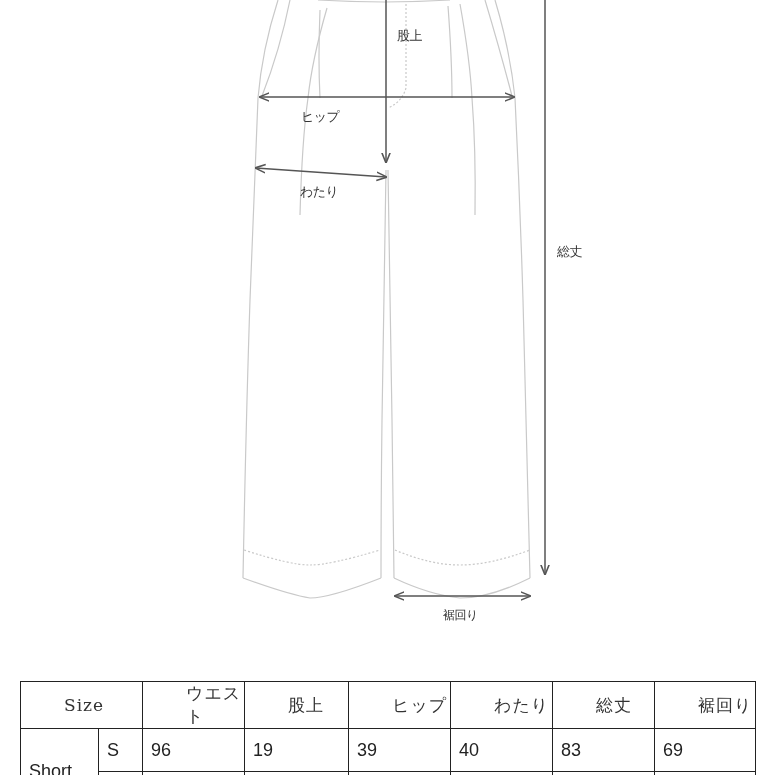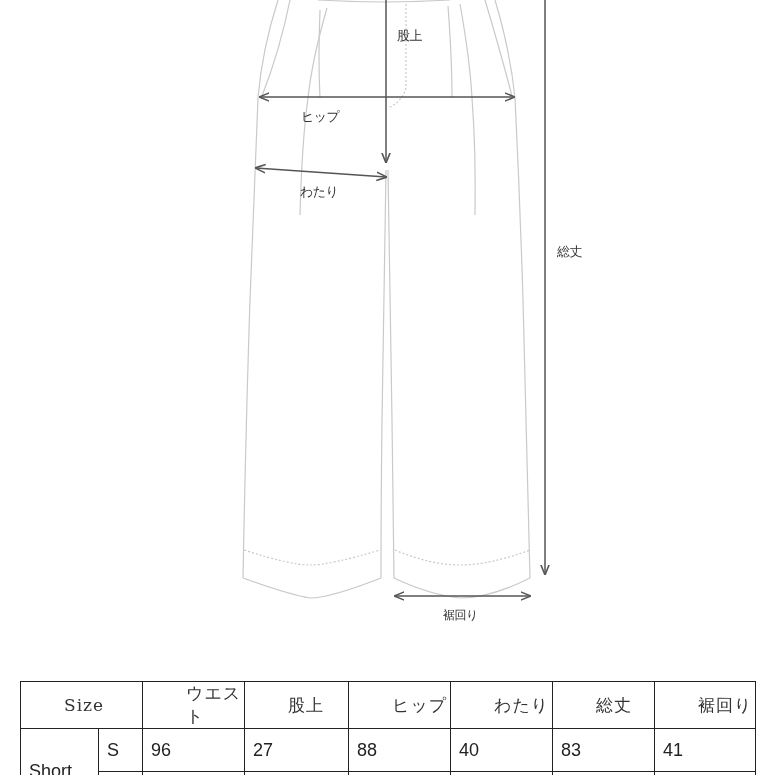--- a/index.html
+++ b/index.html
@@ -142,25 +142,25 @@
     <td>股上</td>
     <td>ヒップ</td>
     <td>わたり</td>
     <td>総丈</td>
     <td>裾回り</td>
   </tr>
   <tr class="body">
     <td rowspan="2">Short</td>
     <td>S</td>
     <td>96</td>
-    <td>27</td>
-    <td>88</td>
+    <td>19</td>
+    <td>39</td>
     <td>40</td>
     <td>83</td>
-    <td>41</td>
+    <td>69</td>
   </tr>
   <tr class="body">
     <td></td>
     <td></td>
     <td></td>
     <td></td>
     <td></td>
     <td></td>
     <td></td>
   </tr>

